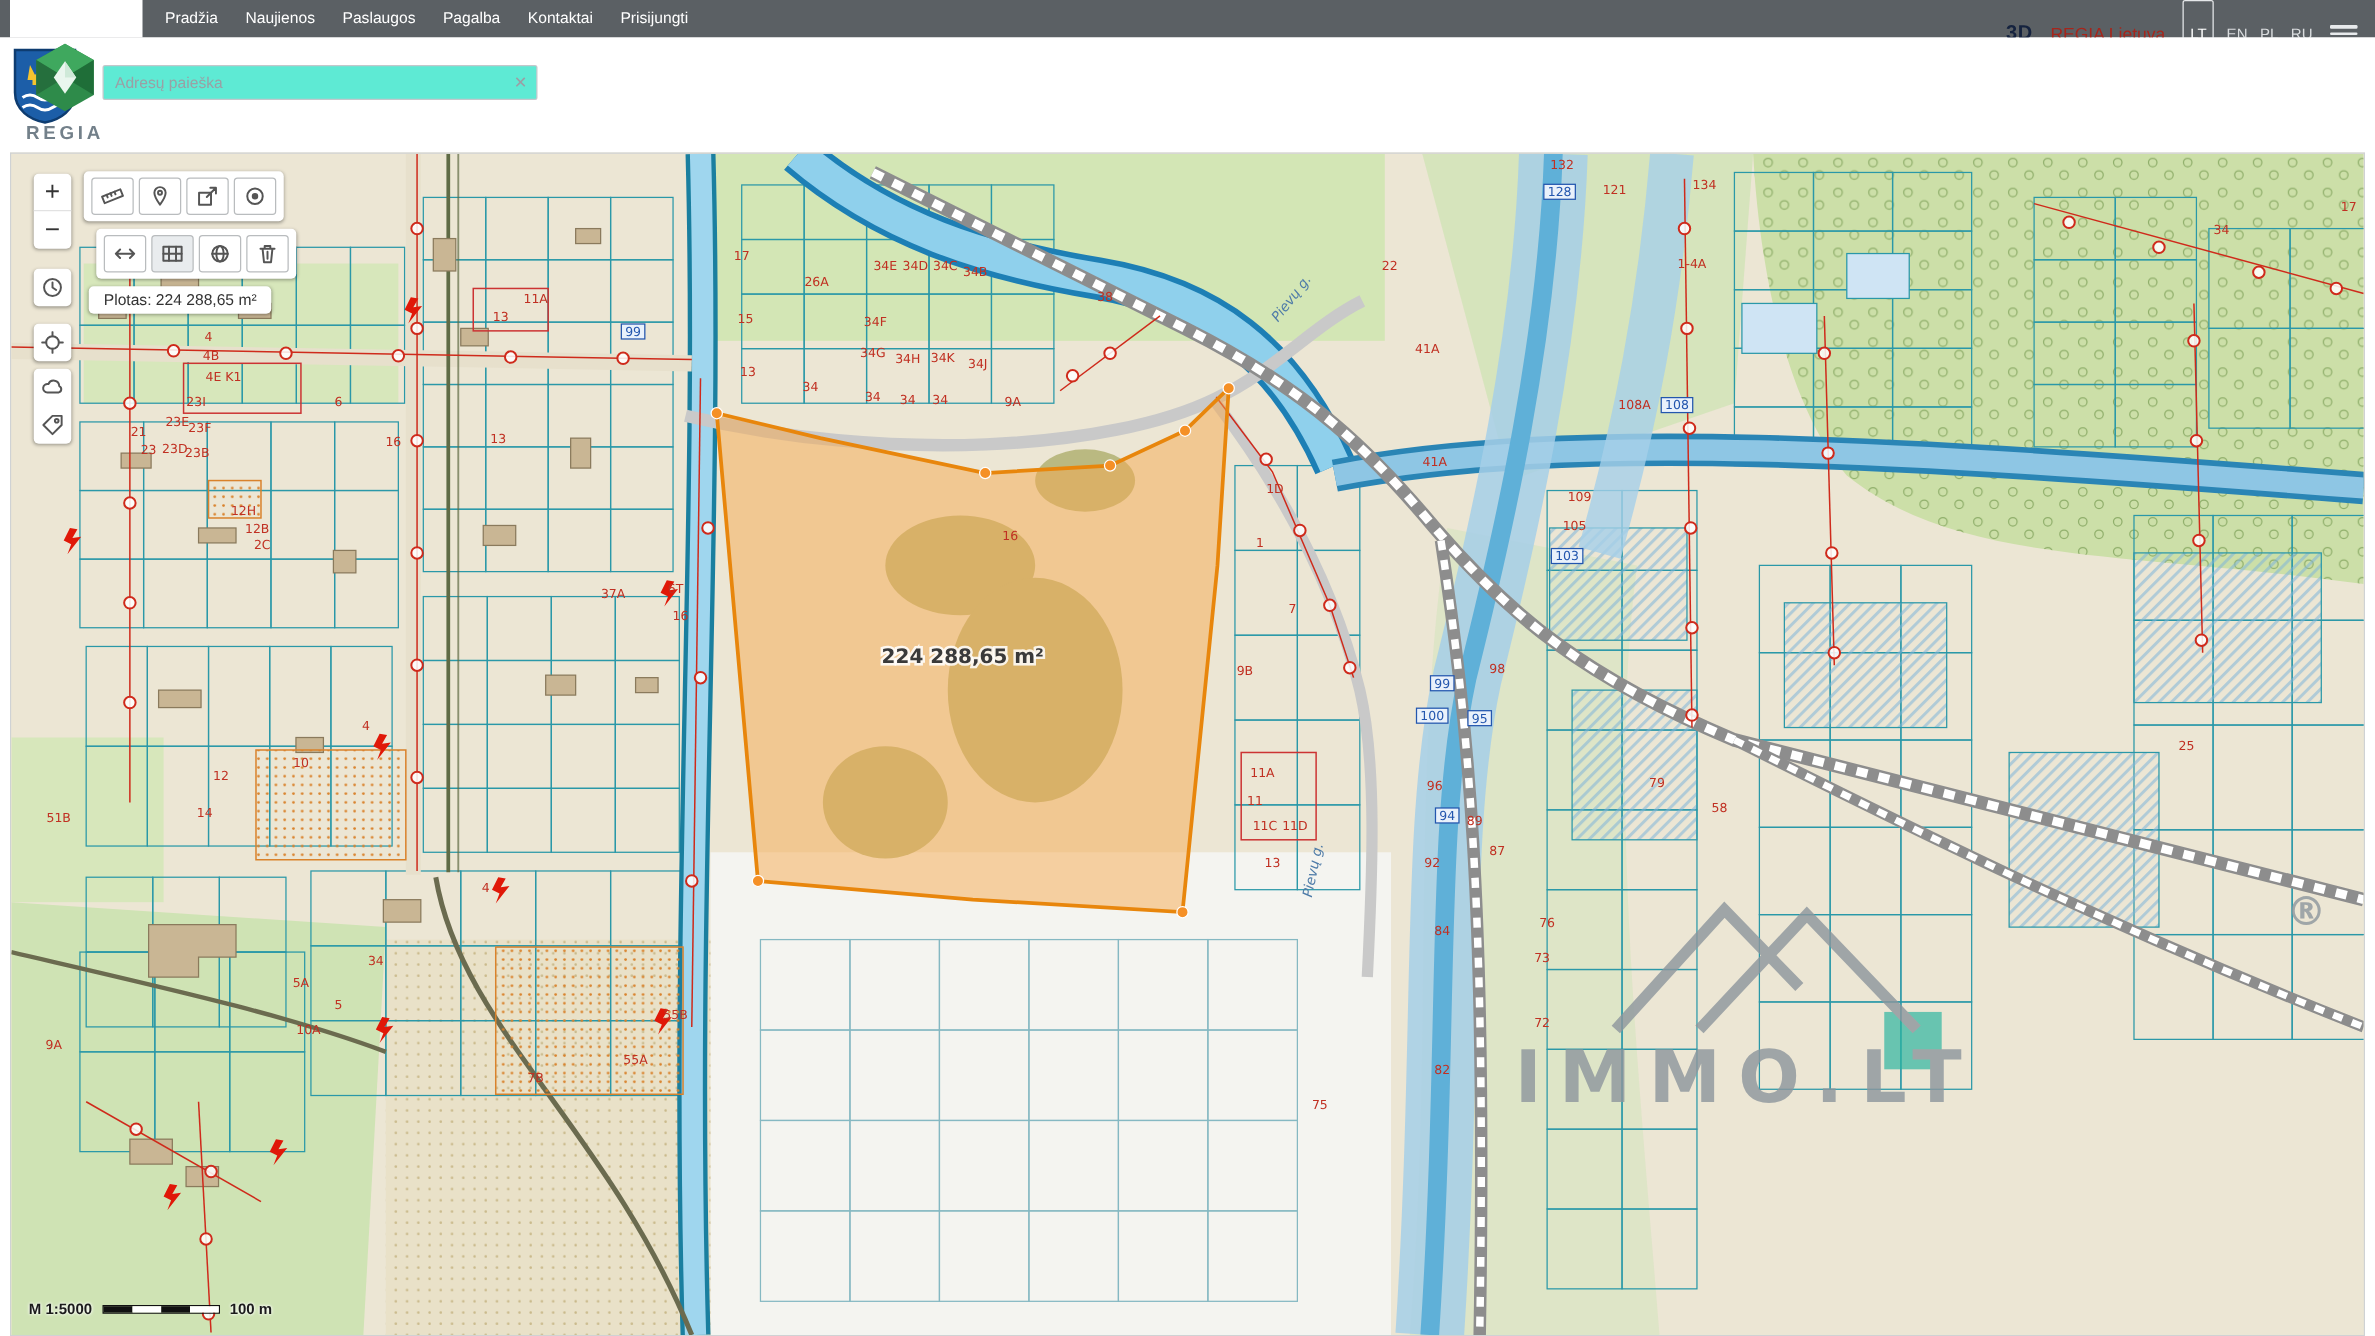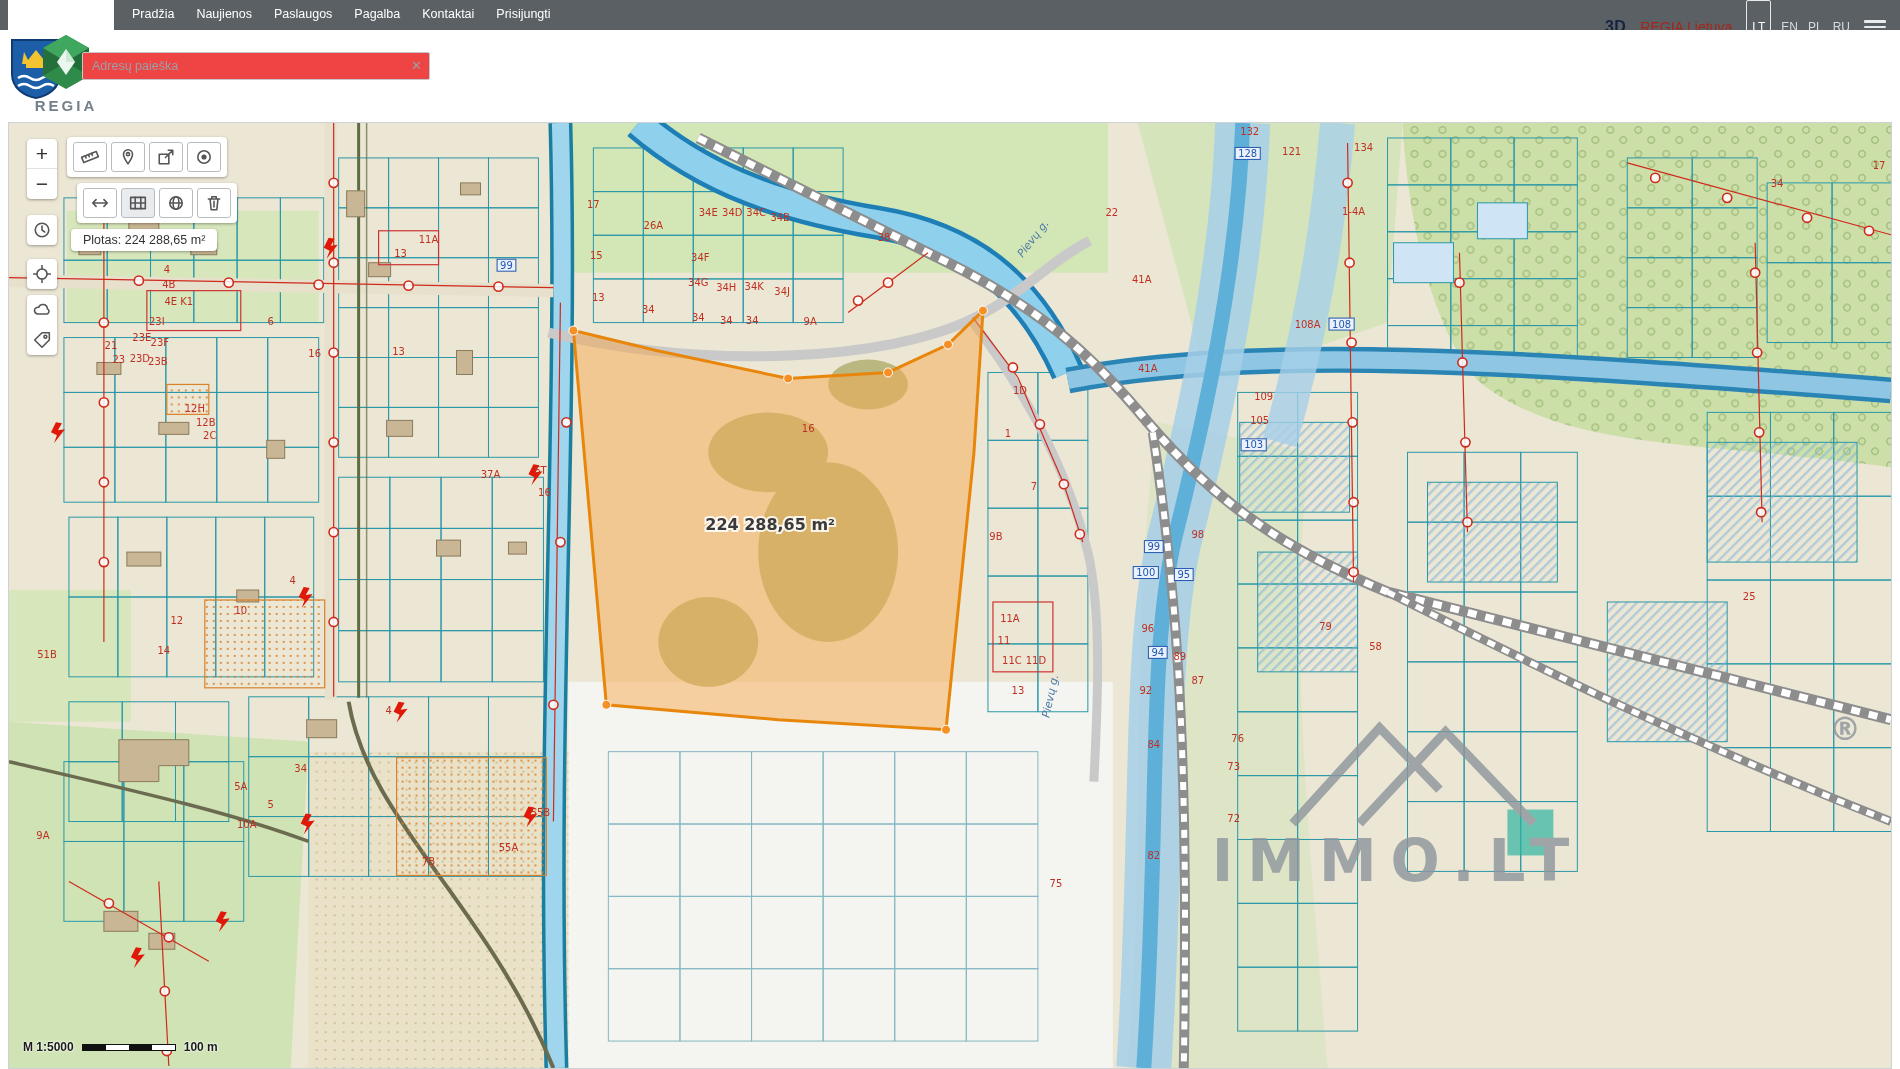--- a/index.html
+++ b/index.html
@@ -13,30 +13,30 @@
   .nav-right{margin-left:auto;display:flex;align-items:center;gap:14px;padding-right:14px}
   .brand3d{color:#15233f;font-weight:bold;font-size:16px;letter-spacing:.5px}
   .brandregia{color:#a6251b;font-weight:normal;font-size:14px}
   .langs{display:flex;align-items:center;gap:10px}
   .lang{color:#d9dcde;font-size:12px;cursor:pointer}
   .lang.active{border:1px solid #e6e8ea;color:#fff;padding:19px 5px;border-radius:2px}
   .burger{width:22px;display:flex;flex-direction:column;gap:3px;cursor:pointer}
   .burger i{display:block;height:2.5px;background:#e8eaec;border-radius:1px}
   
   .header{position:relative;height:92px;background:#fff;display:flex;align-items:flex-start}
-  .logo{position:absolute;left:26px;top:3px;width:80px;text-align:center}
+  .logo{position:absolute;left:12px;top:3px;width:80px;text-align:center}
   .logo .word{font-size:15px;letter-spacing:3px;color:#73808a;margin-top:2px;font-weight:bold}
   .muni{margin-left:auto;text-align:right;padding-top:16px;line-height:1.25}
   .muni .name{font-size:15px;font-weight:bold;color:#2e2e2e}
   .muni .small{font-size:11px;color:#555}
   .muni a{color:#2a6db5;text-decoration:none;font-size:11px}
   .coat{margin:8px 14px 0 10px}
   .search-wrap{position:relative;margin:22px 336px 0 6px}
   .search-input{width:348px;height:28px;border:1px solid #c3c7cb;border-radius:2px;
-    padding:0 28px 0 9px;font-size:12.5px;color:#333;background:#ef4444}
+    padding:0 28px 0 9px;font-size:12.5px;color:#333;background:#5eead4}
   .search-input::placeholder{color:#9aa0a5}
   .search-clear{position:absolute;right:8px;top:6px;color:#9aa0a5;font-size:13px;cursor:pointer}
   
   .map{position:relative;margin:0 8px;height:947px;background:#ece6d4;border:1px solid #cfd2d4;overflow:hidden}
   .map svg.base{position:absolute;inset:0;width:100%;height:100%}
   .ctl{position:absolute;background:#fff;border-radius:4px;box-shadow:0 1px 3px rgba(0,0,0,.35)}
   .zoom{left:18px;top:16px;width:30px}
   .zbtn{width:30px;height:30px;display:flex;align-items:center;justify-content:center;
     font-size:21px;color:#333;cursor:pointer;border-bottom:1px solid #e2e2e2}
   .zbtn:last-child{border-bottom:none}

